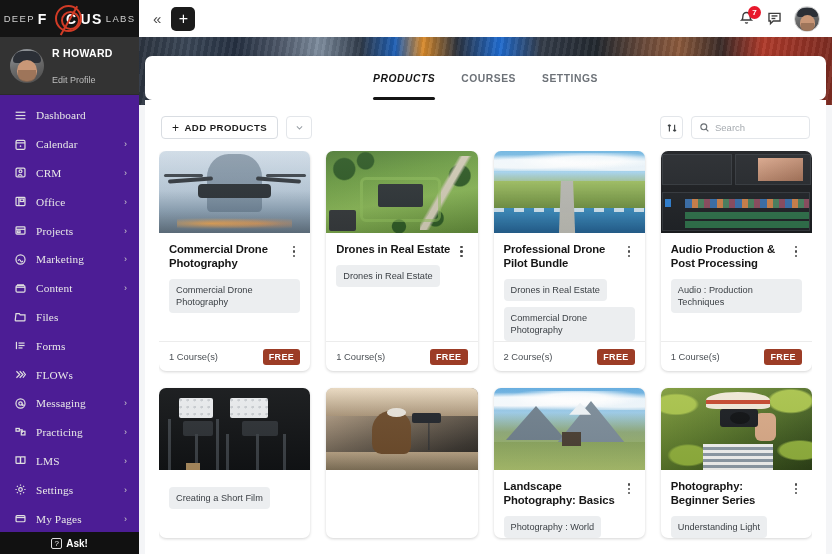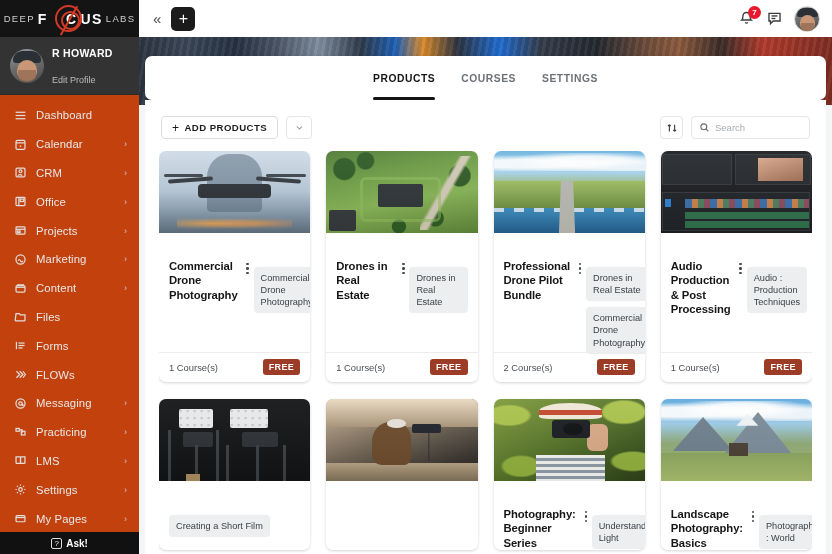--- a/index.html
+++ b/index.html
@@ -7,21 +7,21 @@
     width: 832px; height: 554px;
     overflow: hidden;
     font-family: "Liberation Sans", sans-serif;
     background: #ffffff;
   }
   .app { display: flex; width: 832px; height: 554px; position: relative; }
 
   
   .sidebar {
     width: 139px; height: 554px;
-    background: #c2410c;
+    background: #4c1d95;
     display: flex; flex-direction: column;
     position: relative; z-index: 30;
     flex: 0 0 139px;
   }
   .brand {
     height: 37px; background: #141414;
     display: flex; align-items: center; justify-content: center;
     position: relative;
   }
   .brand-text {
@@ -70,21 +70,21 @@
 
   .nav { flex: 1; padding-top: 6px; overflow: hidden; }
   .nav-item {
     display: flex; align-items: center; gap: 9px;
     height: 28.8px; padding: 0 12px 0 13px;
     color: #e8e8e8; font-size: 11.3px; cursor: pointer;
     position: relative;
   }
   .nav-ico { width: 14px; height: 14px; flex: 0 0 14px; display: flex; align-items: center; justify-content: center; }
   .nav-ico svg { width: 13px; height: 13px; stroke: #e0e0e0; fill: none; stroke-width: 1.5; }
-  .nav-label { flex: 1; white-space: nowrap; letter-spacing: .1px; }
+  .nav-label { flex: 1; white-space: nowrap; letter-spacing: .1px; font-family: Liberation Serif, serif; }
   .nav-chev { font-size: 9px; color: #cfcfcf; }
 
   .ask-bar {
     height: 22px; background: #111111;
     display: flex; align-items: center; justify-content: center; gap: 4px;
     color: #ffffff; font-size: 10px; font-weight: 700; cursor: pointer;
   }
   .ask-q {
     width: 11px; height: 11px; border: 1px solid #dddddd; border-radius: 2px;
     font-size: 8px; display: flex; align-items: center; justify-content: center;
@@ -156,21 +156,21 @@
     box-shadow: 0 1px 4px rgba(0,0,0,.13);
     display: flex; align-items: center; justify-content: center;
     gap: 26px;
     flex: 0 0 44px;
   }
   .tab {
     font-size: 10.3px; font-weight: 700; letter-spacing: .55px;
     color: #6d7278; cursor: pointer; position: relative;
     height: 44px; display: flex; align-items: center;
   }
-  .tab.active { color: #141414; }
+  .tab.active { color: #141414; font-style: italic; }
   .tab.active::after {
     content: ""; position: absolute; left: 0; right: 0; bottom: 0;
     height: 3px; background: #141414; border-radius: 2px;
   }
 
   
   .content {
     position: relative; z-index: 10;
     flex: 1; background: #ffffff;
     margin: 0 6px 0 6px;
@@ -224,21 +224,21 @@
     background: #ffffff; border-radius: 7px;
     box-shadow: 0 1px 3px rgba(0,0,0,.17);
     display: flex; flex-direction: column; overflow: hidden;
     cursor: pointer; min-width: 0;
   }
   .card-img { height: 82px; width: 100%; position: relative; overflow: hidden; }
   .card-img::after {
     content:""; position:absolute; inset:0;
     background: linear-gradient(180deg, rgba(255,255,255,.06), rgba(0,0,0,.05));
   }
-  .card-body { padding: 26px 10px 0 10px; flex: 1; display: flex; min-height: 0; justify-content: space-between; }
+  .card-body { padding: 9px 10px 0 10px; flex: 1; display: flex; flex-direction: column; min-height: 0; }
   .card-head { display: flex; align-items: flex-start; gap: 4px; }
   .card-title {
     font-size: 11.3px; font-weight: 700; color: #161616;
     line-height: 1.27; flex: 1; letter-spacing: -.1px;
   }
   .kebab {
     width: 12px; flex: 0 0 12px; display: flex; flex-direction: column;
     align-items: center; gap: 2px; padding-top: 4px; cursor: pointer;
   }
   .kebab i { width: 2.4px; height: 2.4px; border-radius: 50%; background: #4a4a4a; display:block; }
@@ -789,20 +789,44 @@
             <span class="sky"></span>
               <span class="ground"></span>
               <span class="person"></span>
             <span class="hat"></span>
               <span class="cam"></span>
               <span class="legs"></span>
           </div>
         </div>
 
         <div class="card">
+          <div class="card-img img-mount">
+            <span class="clouds"></span>
+              <span class="pk1"></span>
+              <span class="pk2"></span>
+            <span class="snow"></span>
+              <span class="field"></span>
+              <span class="cabin"></span>
+          </div>
+          <div class="card-body">
+            <div class="card-head">
+              <div class="card-title">Landscape Photography: Basics</div>
+              <div class="kebab">
+                  <i></i>
+                  <i></i>
+                  <i></i>
+                </div>
+            </div>
+            <div class="tags">
+              <span class="tag">Photography : World</span>
+            </div>
+          </div>
+        </div>
+
+        <div class="card">
           <div class="card-img img-sunflower">
             <span class="leaf"></span>
               <span class="shirt"></span>
               <span class="arm"></span>
             <span class="hat"></span>
               <span class="hatband"></span>
               <span class="cam"></span>
               <span class="lens"></span>
           </div>
           <div class="card-body">
@@ -813,40 +837,16 @@
                   <i></i>
                   <i></i>
                 </div>
             </div>
             <div class="tags">
               <span class="tag">Understanding Light</span>
             </div>
           </div>
         </div>
 
-        <div class="card">
-          <div class="card-img img-mount">
-            <span class="clouds"></span>
-              <span class="pk1"></span>
-              <span class="pk2"></span>
-            <span class="snow"></span>
-              <span class="field"></span>
-              <span class="cabin"></span>
-          </div>
-          <div class="card-body">
-            <div class="card-head">
-              <div class="card-title">Landscape Photography: Basics</div>
-              <div class="kebab">
-                  <i></i>
-                  <i></i>
-                  <i></i>
-                </div>
-            </div>
-            <div class="tags">
-              <span class="tag">Photography : World</span>
-            </div>
-          </div>
-        </div>
-
       </div>
     </div>
   </section>
 </div>
 
 </body></html>

